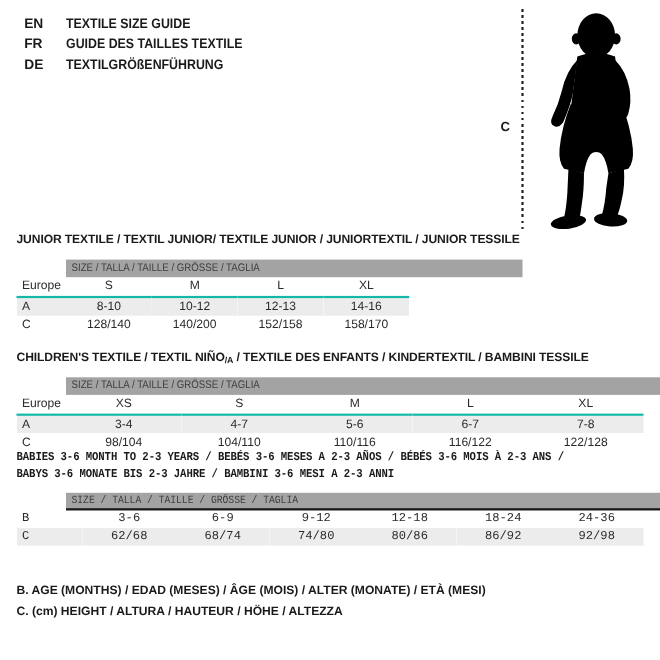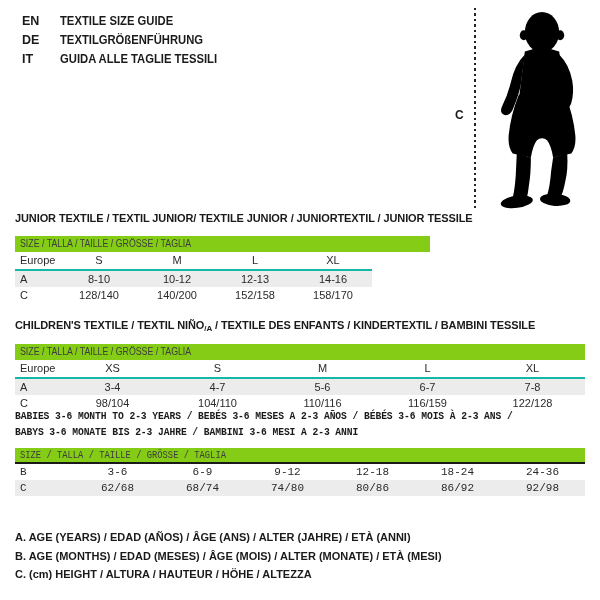--- a/index.html
+++ b/index.html
@@ -17,22 +17,22 @@
 
   
   .dotted-line{position:absolute;left:474px;top:8px;width:2px;height:202px;
                background:repeating-linear-gradient(to bottom,#222 0 2.5px,transparent 2.5px 5.5px);}
   .figure-label{position:absolute;left:455px;top:108px;font-weight:700;font-size:12px;}
   .baby-svg{position:absolute;left:486px;top:4px;}
 
   
   .section{position:absolute;left:15px;}
   .table-title{font-weight:700;font-size:11px;line-height:15px;letter-spacing:-0.1px;}
-  .size-bar{background:#84cc16;height:16px;line-height:16px;font-size:10px;color:#3d3d3d;
-            padding-left:5px;box-sizing:border-box;margin-top:10px;}
+  .size-bar{background:#a3a3a3;height:16px;line-height:16px;font-size:10px;color:#3d3d3d;
+            padding-left:5px;box-sizing:border-box;margin-top:10px;margin-left:45px;}
   .size-bar.lined{border-bottom:2px solid #191919;}
   .size-bar .cond{display:inline-block;}
 
   table.size-table{border-collapse:collapse;table-layout:fixed;font-size:11px;color:#2a2a2a;}
   table.size-table td{padding:0;text-align:center;height:16px;line-height:16px;overflow:hidden;}
   table.size-table td.lbl{text-align:left;padding-left:5px;}
   tr.cols-row td{height:17px;line-height:17px;border-bottom:2px solid #14b8a6;}
   tr.shaded td{background:#ececec;}
 
   .sub{font-size:8px;position:relative;top:2px;}
@@ -45,26 +45,26 @@
 <body>
 
 <div class="canvas">
 
   <div class="lang-list">
     <div class="lang-row">
       <span class="lang-code">EN</span>
       <span class="lang-title">TEXTILE SIZE GUIDE</span>
     </div>
     <div class="lang-row">
+      <span class="lang-code">FR</span>
+      <span class="lang-title">GUIDE DES TAILLES TEXTILE</span>
+    </div>
+    <div class="lang-row">
       <span class="lang-code">DE</span>
       <span class="lang-title">TEXTILGRÖßENFÜHRUNG</span>
-    </div>
-    <div class="lang-row">
-      <span class="lang-code">IT</span>
-      <span class="lang-title">GUIDA ALLE TAGLIE TESSILI</span>
     </div>
   </div>
 
   <div class="dotted-line"></div>
   <div class="figure-label">C</div>
   <svg class="baby-svg" width="112" height="212" viewBox="0 0 110 210">
     <g fill="#000000">
       <ellipse cx="55" cy="28" rx="17" ry="20"></ellipse>
       <ellipse cx="37" cy="31" rx="4" ry="5"></ellipse>
       <ellipse cx="73" cy="31" rx="4" ry="5"></ellipse>
@@ -151,21 +151,21 @@
           <td>4-7</td>
           <td>5-6</td>
           <td>6-7</td>
           <td>7-8</td>
         </tr>
         <tr>
           <td class="lbl">C</td>
           <td>98/104</td>
           <td>104/110</td>
           <td>110/116</td>
-          <td>116/159</td>
+          <td>116/122</td>
           <td>122/128</td>
         </tr>
       </tbody>
     </table>
   </div>
 
   <div class="section" style="top:408px;font-family:Liberation Mono, monospace;">
     <div class="table-title" style="line-height:16px;">
       <div class="cond">BABIES 3-6 MONTH TO 2-3 YEARS / BEBÉS 3-6 MESES A 2-3 AÑOS / BÉBÉS 3-6 MOIS À 2-3 ANS /</div>
       <div class="cond">BABYS 3-6 MONATE BIS 2-3 JAHRE / BAMBINI 3-6 MESI A 2-3 ANNI</div>
@@ -201,23 +201,20 @@
           <td>80/86</td>
           <td>86/92</td>
           <td>92/98</td>
         </tr>
       </tbody>
     </table>
   </div>
 
   <div class="footnotes">
     <div class="footnote">
-      <span class="cond">A. AGE (YEARS) / EDAD (AÑOS) / ÂGE (ANS) / ALTER (JAHRE) / ETÀ (ANNI)</span>
-    </div>
-    <div class="footnote">
       <span class="cond">B. AGE (MONTHS) / EDAD (MESES) / ÂGE (MOIS) / ALTER (MONATE) / ETÀ (MESI)</span>
     </div>
     <div class="footnote">
       <span class="cond">C. (cm) HEIGHT / ALTURA / HAUTEUR / HÖHE / ALTEZZA</span>
     </div>
   </div>
 
 </div>
 
 </body></html>

